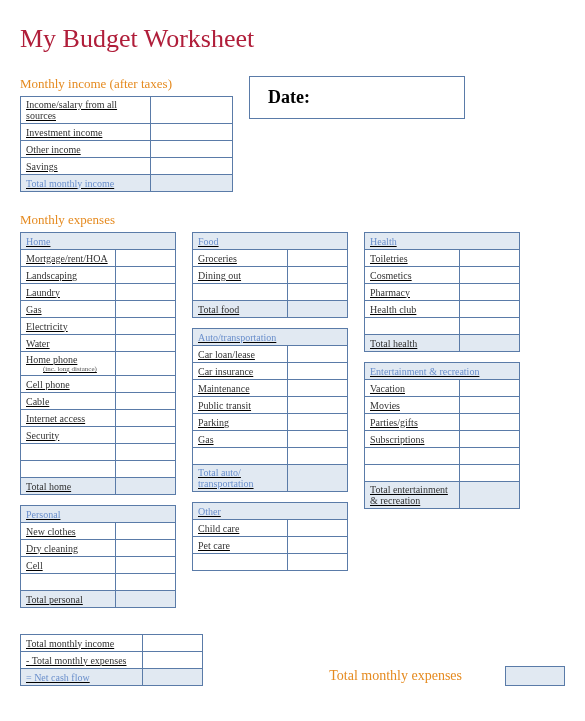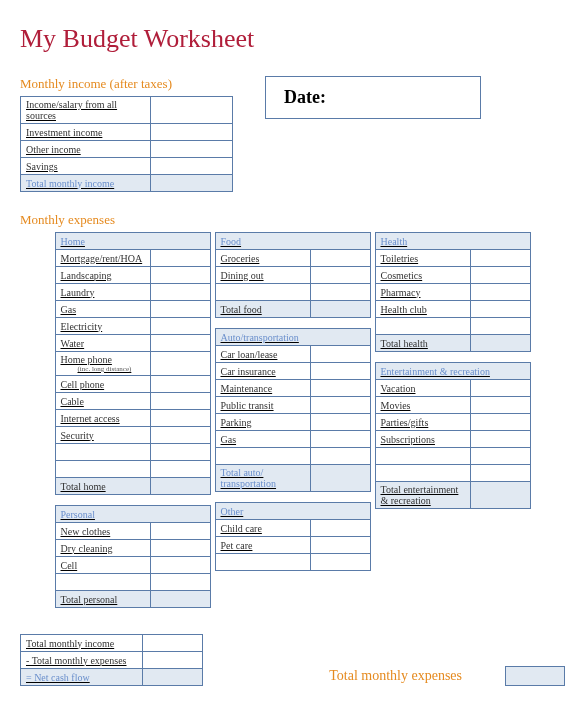--- a/index.html
+++ b/index.html
@@ -1,28 +1,28 @@
 <!DOCTYPE html>
 <html><head>
 <meta charset="utf-8">
 <style>
 * { box-sizing: border-box; margin: 0; padding: 0; }
 body { font-family: Georgia, 'Times New Roman', serif; background: #fff; padding: 24px 20px; width: 585px; }
 .title { color: #b01e3a; font-size: 26px; font-weight: normal; margin-bottom: 22px; }
 .section-label { color: #e58a1f; font-size: 13px; margin-bottom: 4px; }
-.top-row { display: flex; gap: 32px; align-items: flex-start; margin-bottom: 20px; }
+.top-row { display: flex; gap: 16px; align-items: flex-start; margin-bottom: 20px; }
 table { border-collapse: collapse; text-decoration: underline; }
 td { border: 1px solid #5a7ba8; padding: 2px 5px; font-size: 10px; color: #333; height: 17px; vertical-align: middle; }
 .income-table td:first-child { width: 130px; }
 .income-table td:last-child { width: 82px; }
 .cat-header { color: #6a8fcc; font-size: 10px; }
 .shade { background: #e1e9f2; }
 .shade-blue { background: #e1e9f2; color: #6a8fcc; }
 .date-box { border: 1px solid #5a7ba8; padding: 10px 18px; font-size: 18px; font-weight: bold; width: 216px; }
-.cols { display: flex; gap: 4px; margin-bottom: 26px; justify-content: center; }
+.cols { display: flex; gap: 16px; margin-bottom: 26px; }
 .col { display: flex; flex-direction: column; gap: 10px; }
 .cat-table td:first-child { width: 95px; }
 .cat-table td:last-child { width: 60px; }
 .small-note { font-size: 7px; color: #555; display: block; padding-left: 17px; }
 .summary-row { display: flex; justify-content: space-between; align-items: flex-end; }
 .summary-table td:first-child { width: 122px; }
 .summary-table td:last-child { width: 60px; }
 .grand-label { color: #e58a1f; font-size: 14px; margin-right: 8px; }
 .grand-box { display: inline-block; border: 1px solid #5a7ba8; background: #e1e9f2; width: 60px; height: 20px; vertical-align: middle; }
 .grand-wrap { display: flex; align-items: center; gap: 35px; }

